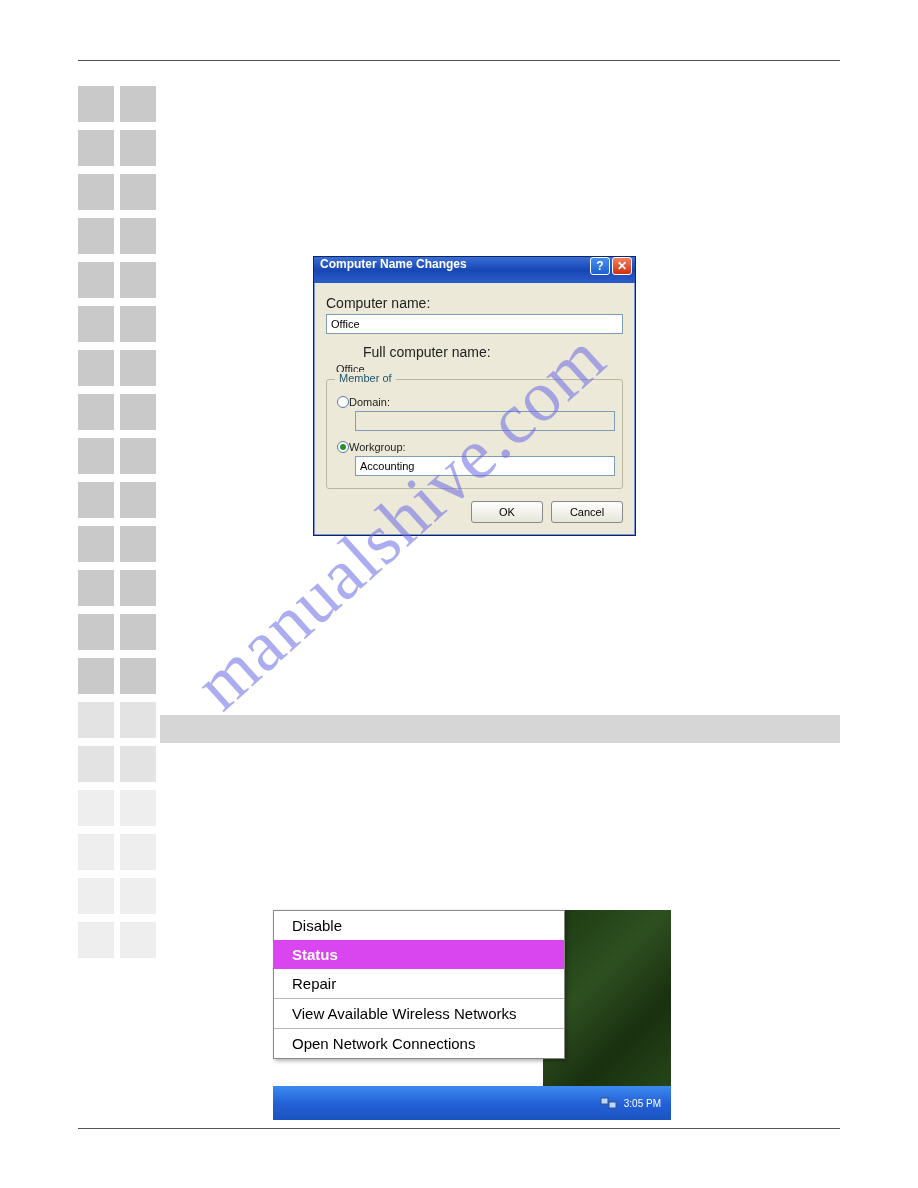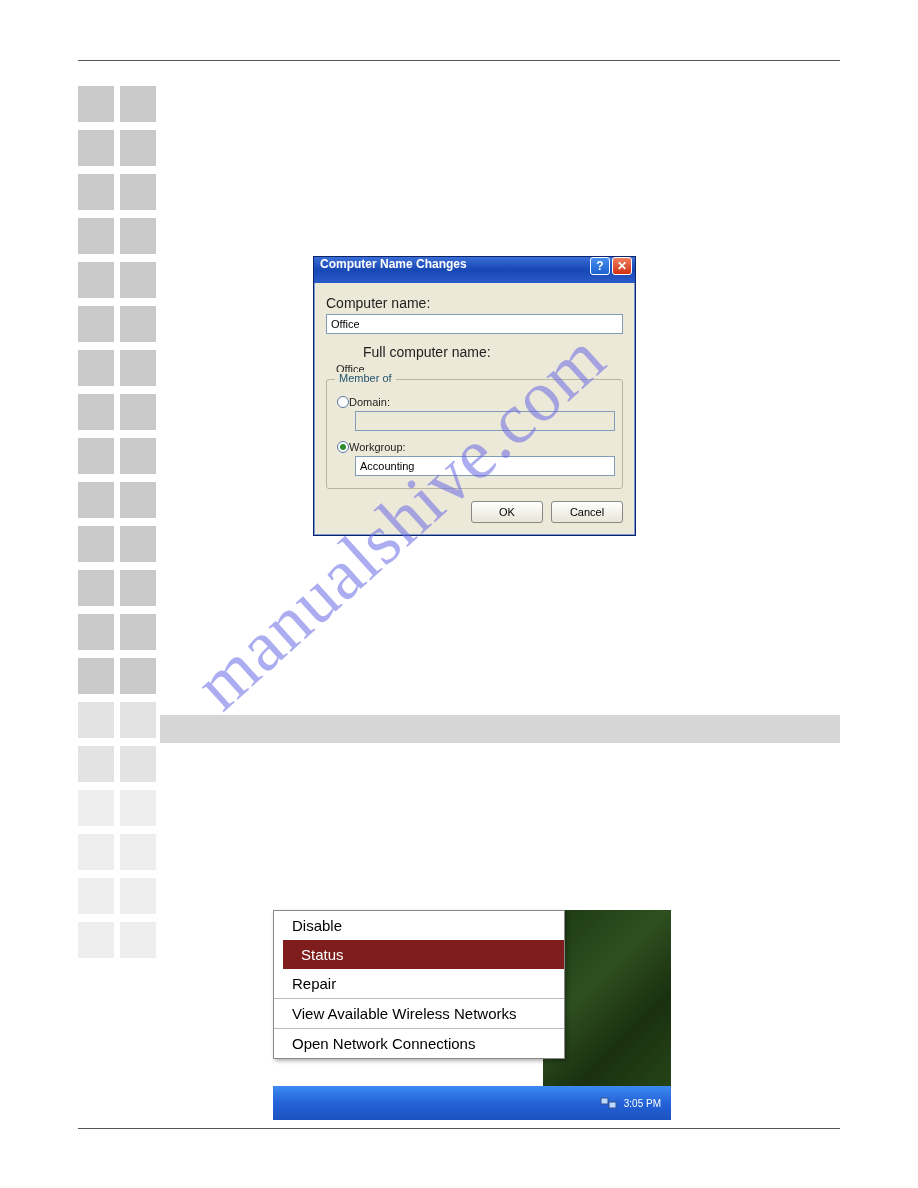--- a/index.html
+++ b/index.html
@@ -141,21 +141,21 @@
   }
   .ctx-menu {
     position:absolute; left:0; top:0;
     width:292px;
     background:#fff;
     border:1px solid #888;
     box-shadow:2px 2px 4px rgba(0,0,0,.3);
     font-size:15px;
   }
   .ctx-item { padding:6px 18px; cursor:pointer; }
-  .ctx-item.sel { background:#7f1d1d; color:#fff; font-weight:normal;margin-left:9px; }
+  .ctx-item.sel { background:#d946ef; color:#fff; font-weight:bold; }
   .ctx-sep { border-top:1px solid #bbb; margin:0; }
 
   .taskbar {
     position:absolute; left:0; bottom:0; right:0; height:34px;
     background:linear-gradient(to bottom,#3c8af0 0%,#2462d8 50%,#1b52c0 100%);
     display:flex; align-items:center; justify-content:flex-end; gap:6px;
     padding-right:10px; color:#fff; font-size:10px;
   }
   .tray-icon {
     width:18px; height:18px; display:inline-flex; align-items:center; justify-content:center;

